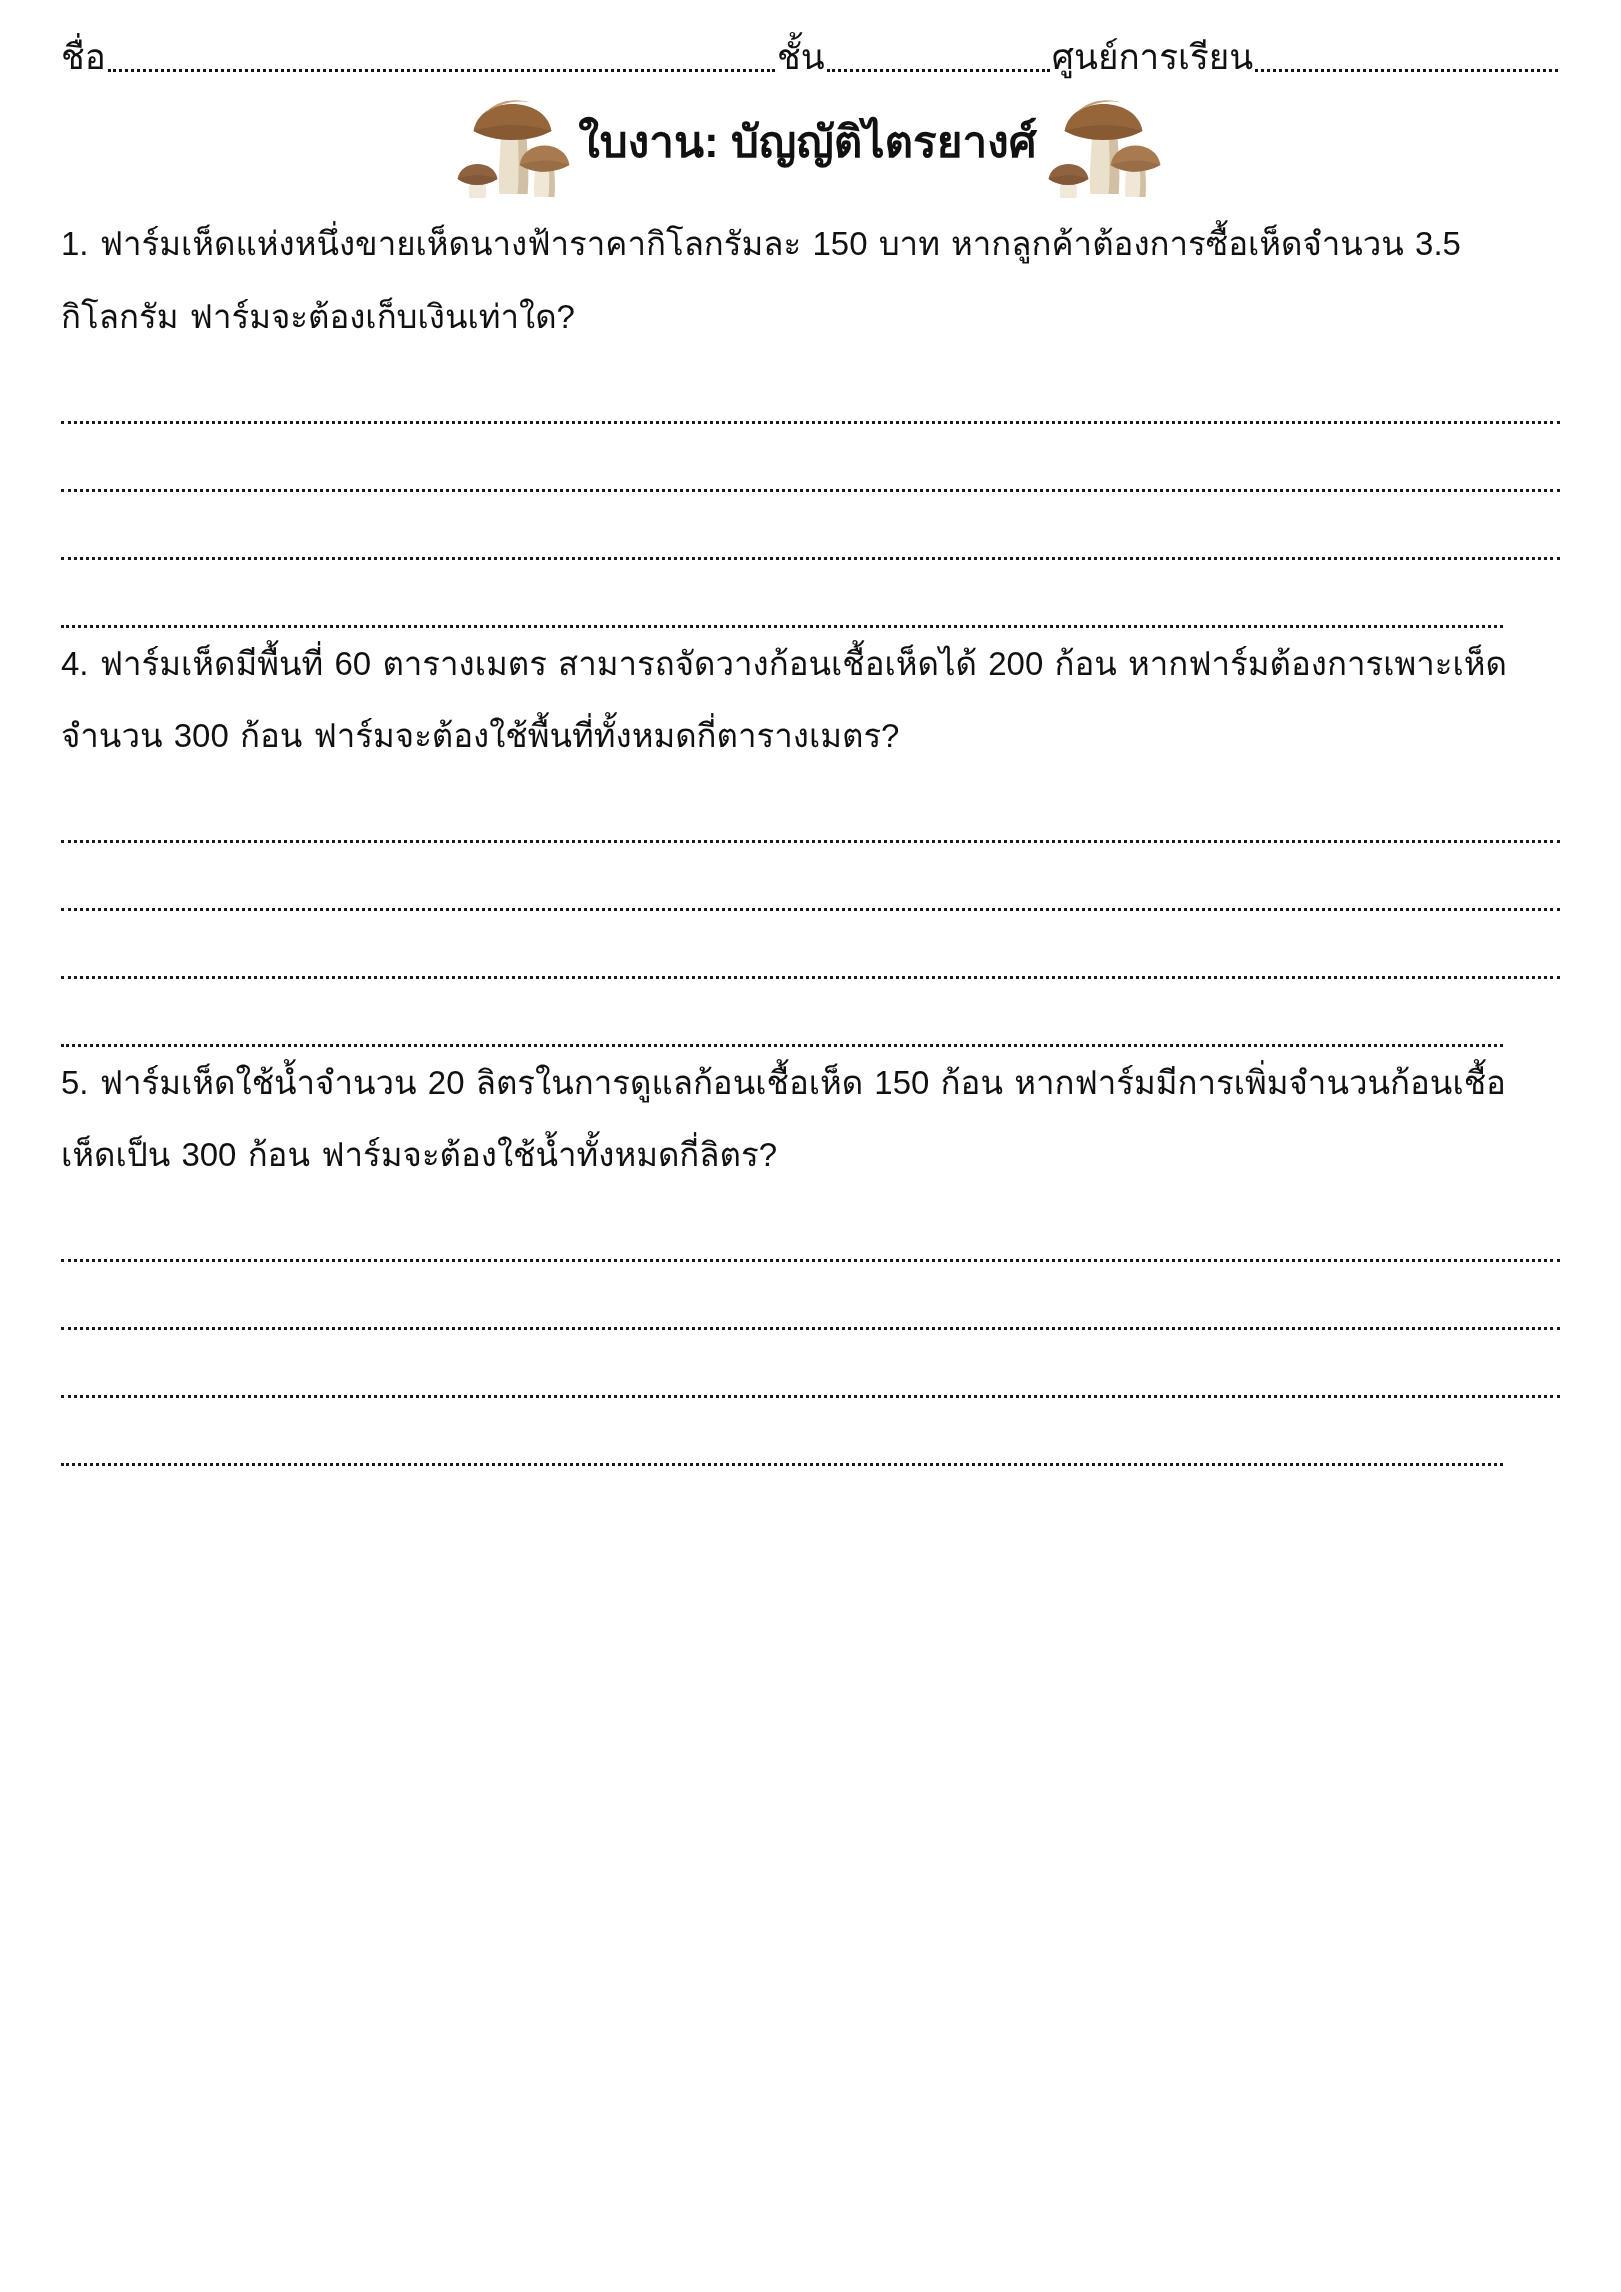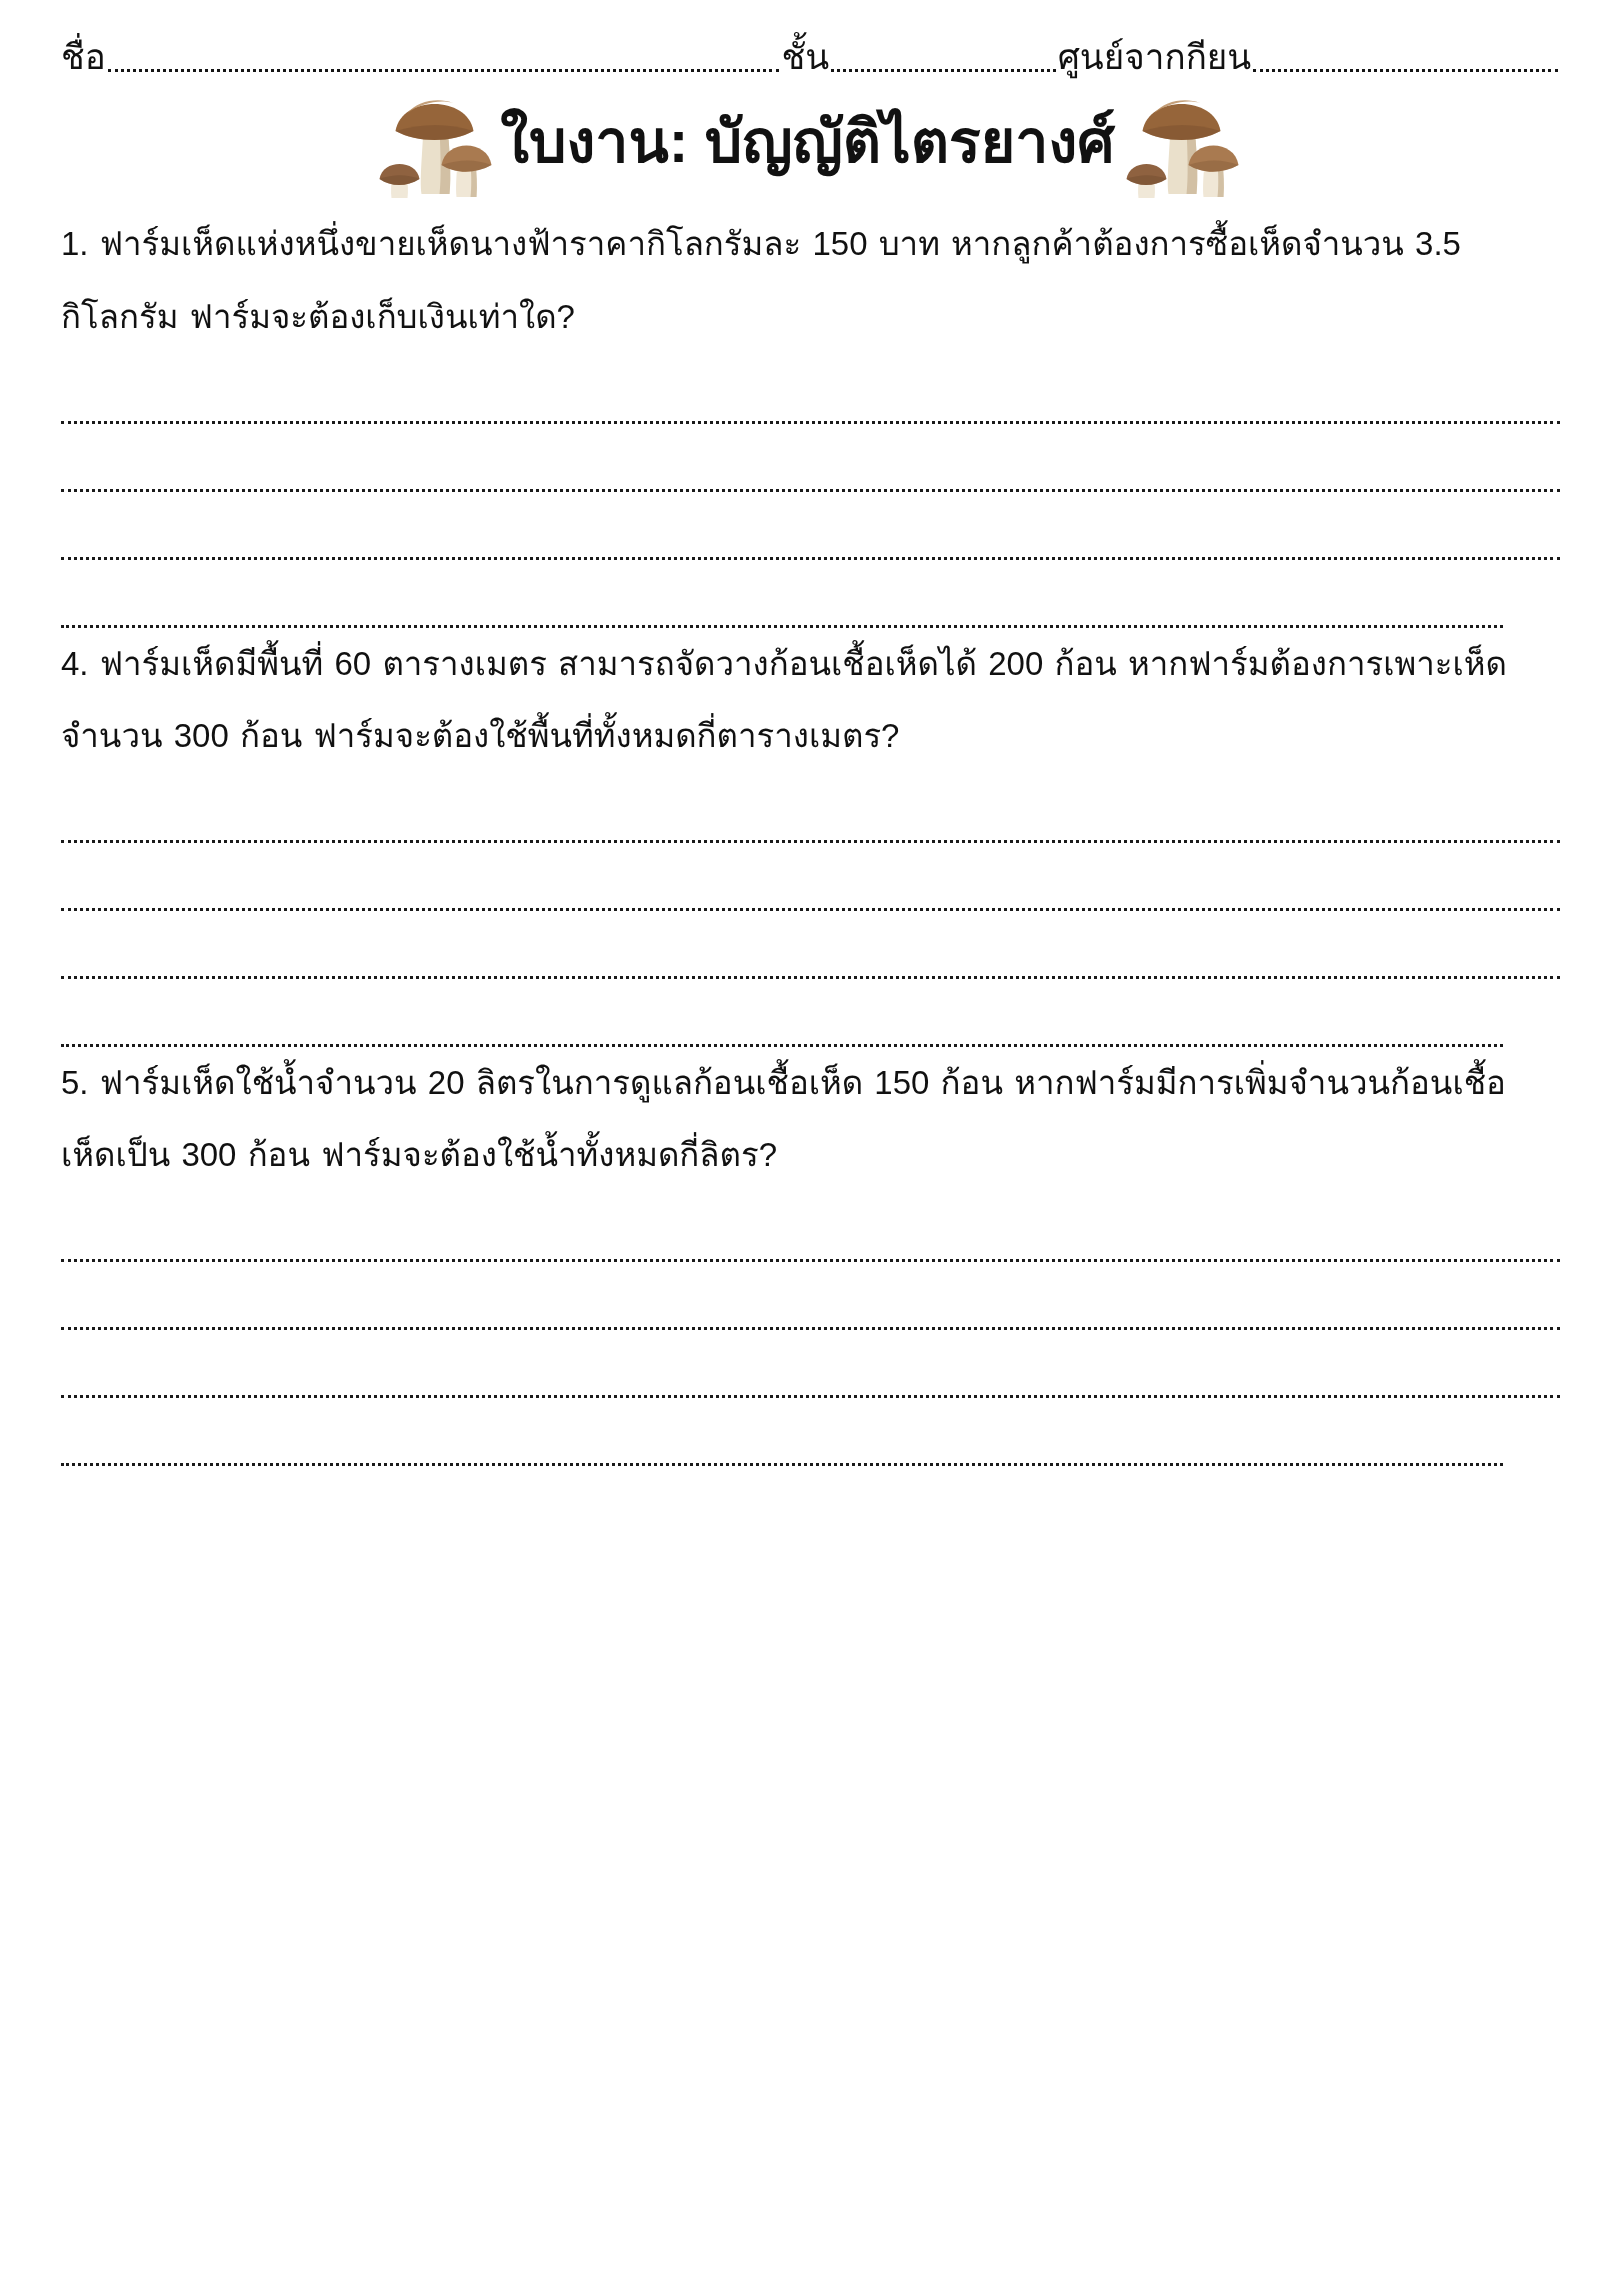--- a/index.html
+++ b/index.html
@@ -37,21 +37,21 @@
 
   
   .title-row {
     display: flex;
     justify-content: center;
     align-items: center;
     gap: 2px;
     margin: 2px 0 7.8px 0;
   }
   .title-row h1 {
-    font-size: 59px;
+    font-size: 44px;
     font-weight: 700;
     margin: 0;
     letter-spacing: 0;
   }
   .mush { width: 125px; height: 120px; flex: 0 0 auto; }
   .mush.right { width: 131px; }
 
   
   .question { margin: 0; }
   .question p {
@@ -97,21 +97,21 @@
   </defs>
 </svg>
 
 <div class="page">
 
   <div class="header-row">
     <span class="h-label">ชื่อ</span>
     <span class="dotfill d-name"></span>
     <span class="h-label">ชั้น</span>
     <span class="dotfill d-class"></span>
-    <span class="h-label">ศูนย์จากกียน</span>
+    <span class="h-label">ศูนย์การเรียน</span>
     <span class="dotfill d-center"></span>
   </div>
 
   <div class="title-row">
     <svg class="mush" viewBox="0 0 124 120" aria-hidden="true">
       <use href="#mushroom-cluster"></use>
     </svg>
     <h1>ใบงาน: บัญญัติไตรยางศ์</h1>
     <svg class="mush right" viewBox="0 0 124 120" aria-hidden="true">
       <use href="#mushroom-cluster"></use>

